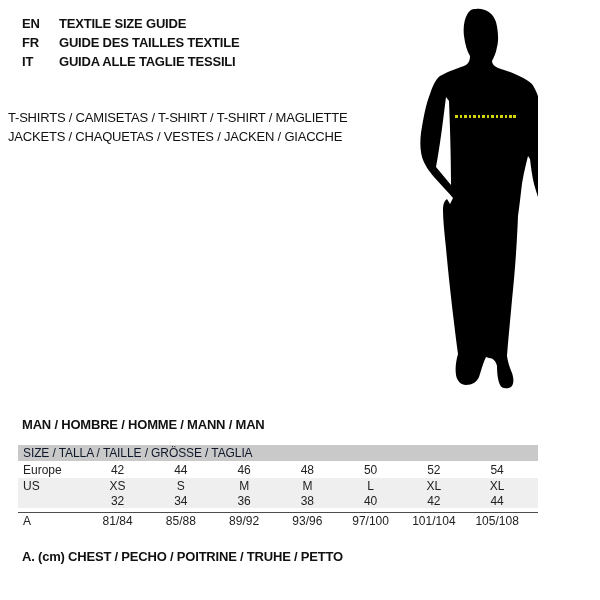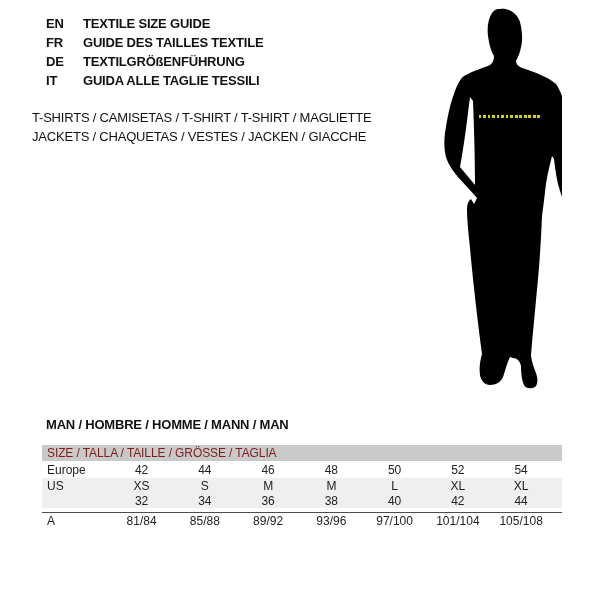--- a/index.html
+++ b/index.html
@@ -3,21 +3,21 @@
 <meta charset="utf-8">
 <style>
   :root{
     --accent-dash:#d2d60a;
     --table-header-bg:#c9c9c9;
     --table-stripe-bg:#efefef;
   }
   *{margin:0;padding:0;box-sizing:border-box;}
   html,body{background:#fff;}
   body{font-family:"Liberation Sans",sans-serif;color:#111;}
-  .canvas{position:relative;width:538px;height:600px;background:#fff;overflow:hidden;margin-left:24px;}
+  .canvas{position:relative;width:538px;height:600px;background:#fff;overflow:hidden;}
 
   
   .lang-block{position:absolute;left:22px;top:14px;}
   .lang-line{display:flex;line-height:19px;font-size:13px;font-weight:700;letter-spacing:-0.2px;}
   .lang-code{width:37px;flex:0 0 37px;}
 
   
   .garments{position:absolute;left:8px;top:108px;font-size:13px;font-weight:400;line-height:19px;letter-spacing:-0.2px;}
 
   
@@ -28,21 +28,21 @@
     background:repeating-linear-gradient(90deg,var(--accent-dash) 0 2.5px,transparent 2.5px 4.5px);}
   .dash-black{position:absolute;left:543px;top:116px;width:15px;height:2px;
     background:repeating-linear-gradient(90deg,#111 0 2.5px,transparent 2.5px 4.5px);}
   .measure-a{position:absolute;left:561px;top:109px;font-size:13px;font-weight:600;}
 
   
   .section-title{position:absolute;left:22px;top:418px;font-size:13px;font-weight:700;line-height:14px;letter-spacing:-0.2px;}
 
   
   .size-table{position:absolute;left:18px;top:445px;width:574px;font-size:12px;color:#222;}
-  .thead{background:var(--table-header-bg);height:16px;line-height:16px;padding-left:5px;color:#7f1d1d;letter-spacing:-0.1px;}
+  .thead{background:var(--table-header-bg);height:16px;line-height:16px;padding-left:5px;color:#0f172a;letter-spacing:-0.1px;}
   .trow{display:grid;grid-template-columns:68px repeat(8,1fr);align-items:center;}
   .trow .cell{text-align:center;}
   .trow .rowlabel{text-align:left;padding-left:5px;}
   .row-europe{height:17px;background:#fff;}
   .row-us{height:15px;background:var(--table-stripe-bg);}
   .row-numeric{height:15px;background:var(--table-stripe-bg);}
   .row-chest{height:17px;background:#fff;margin-top:4px;border-top:1px solid #4c4c4c;}
 
   
   .footnote{position:absolute;left:22px;top:550px;font-size:13px;font-weight:700;line-height:14px;letter-spacing:-0.2px;}
@@ -58,24 +58,20 @@
         <span class="lang-code">EN</span>
         <span class="lang-text">TEXTILE SIZE GUIDE</span>
       </div>
 
 
       <div class="lang-line">
         <span class="lang-code">FR</span>
         <span class="lang-text">GUIDE DES TAILLES TEXTILE</span>
       </div>
 
-      <div class="lang-line">
-        <span class="lang-code">DE</span>
-        <span class="lang-text">TEXTILGRÖßENFÜHRUNG</span>
-      </div>
 
       <div class="lang-line">
         <span class="lang-code">IT</span>
         <span class="lang-text">GUIDA ALLE TAGLIE TESSILI</span>
       </div>
     </div>
 
   <div class="garments">
     <div>T-SHIRTS / CAMISETAS / T-SHIRT / T-SHIRT / MAGLIETTE</div>
     <div>JACKETS / CHAQUETAS / VESTES / JACKEN / GIACCHE</div>
@@ -193,14 +189,15 @@
         <div class="cell">85/88</div>
         <div class="cell">89/92</div>
         <div class="cell">93/96</div>
         <div class="cell">97/100</div>
         <div class="cell">101/104</div>
         <div class="cell">105/108</div>
         <div class="cell">109/134</div>
       </div>
   </div>
 
+  <div class="footnote">A. (cm) CHEST / PECHO / POITRINE / TRUHE / PETTO</div>
 
 </div>
 
 </body></html>

